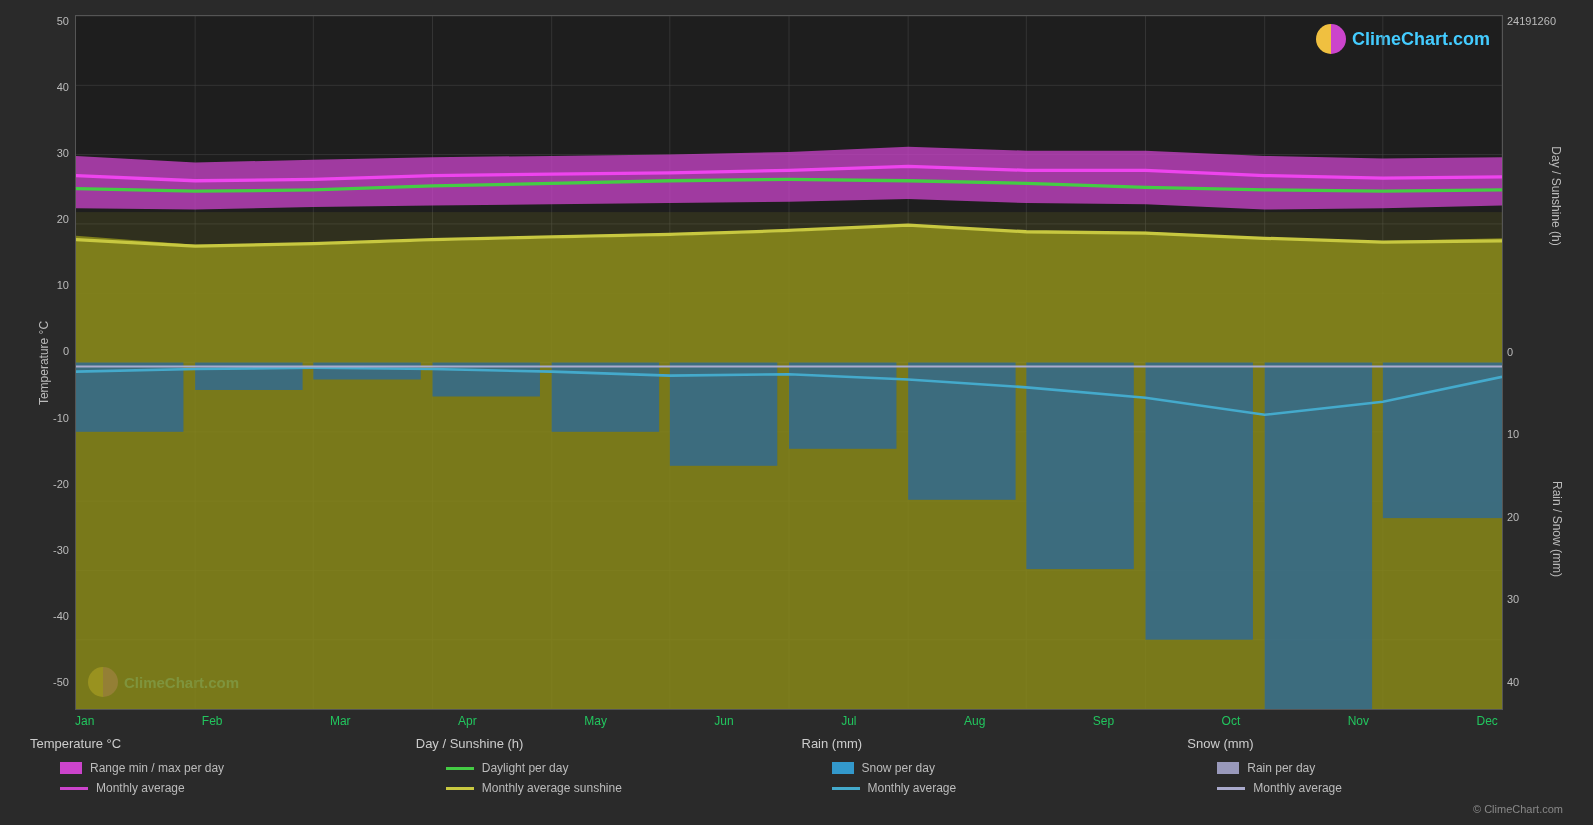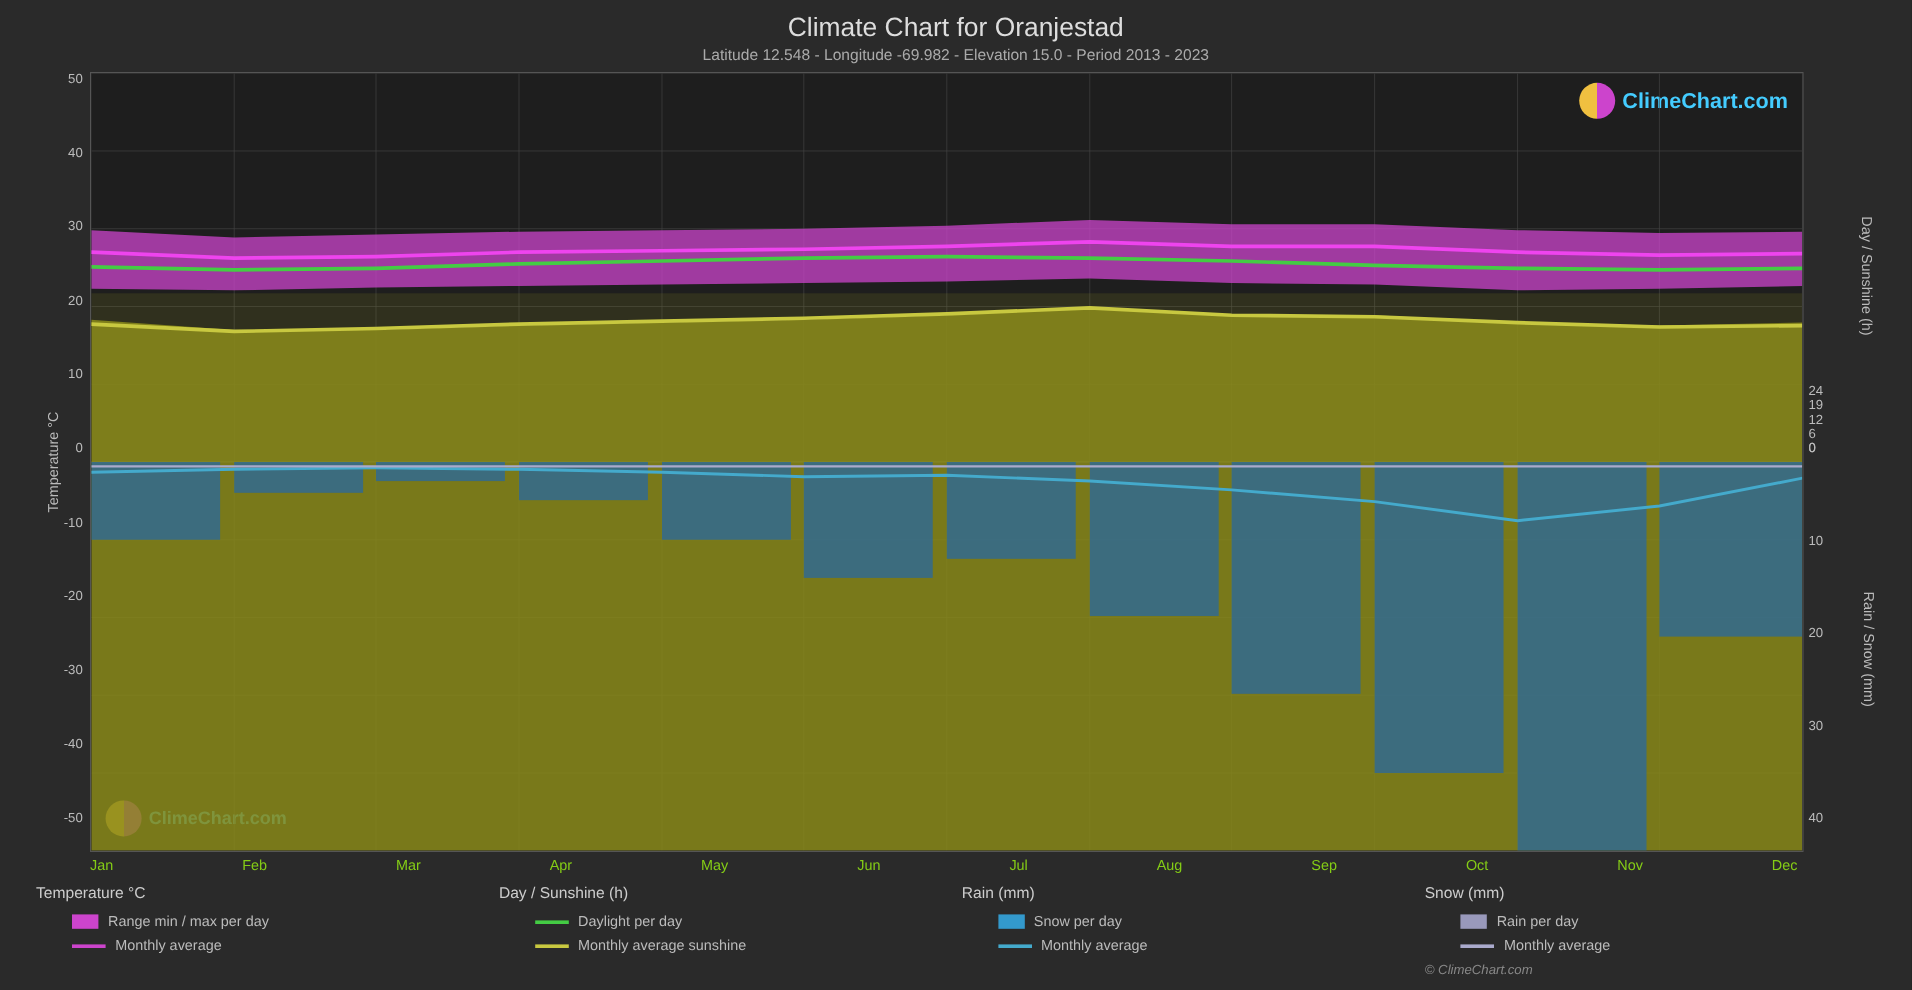--- a/index.html
+++ b/index.html
@@ -67,21 +67,21 @@
       border: 1px solid #555;
       background: #1e1e1e;
       overflow: hidden;
     }
     .x-axis {
       display: flex;
       justify-content: space-between;
       padding: 4px 0 0 55px;
       padding-right: 75px;
       font-size: 12px;
-      color: #84cc16;
+      color: #22c55e;
     }
     .legend-area {
       display: flex;
       flex-direction: row;
       padding: 8px 0 0 10px;
       gap: 0;
     }
     .legend-col {
       flex: 1;
       display: flex;
@@ -153,24 +153,20 @@
     svg.chart-svg {
       position: absolute;
       top: 0; left: 0;
       width: 100%; height: 100%;
     }
   </style>
 </head>
 <body>
 
 <div class="page-wrapper">
-  <div class="header">
-    <div class="chart-title">Climate Chart for Oranjestad</div>
-    <div class="chart-subtitle">Latitude 12.548 - Longitude -69.982 - Elevation 15.0 - Period 2013 - 2023</div>
-  </div>
 
   <div class="chart-area">
 
     <div class="y-axis-left">
       <span class="y-axis-left-label">Temperature °C</span>
       <span>50</span>
       <span>40</span>
       <span>30</span>
       <span>20</span>
       <span>10</span>
@@ -249,21 +245,21 @@
 
         <polyline points="0,268 122,268 243,268 365,268 487,268 608,268 730,268 852,268 973,268 1095,268 1217,268 1338,268 1460,268" fill="none" stroke="#aaaacc" stroke-width="1.5"></polyline>
 
         <polyline points="0,122 122,126 243,125 365,122 487,121 608,120 730,118 852,115 973,118 1095,118 1217,122 1338,124 1460,123" fill="none" stroke="#ee44ee" stroke-width="2.5"></polyline>
 
       </svg>
     </div>
 
     <div style="position:relative; width:70px;">
 
-      <div style="position:absolute; top:0; left:4px; height:50%; display:flex; flex-direction:column; justify-content:flex-end; font-size:11px; color:#bbb; padding-bottom:5px;">
+      <div style="position:absolute; top:0; left:4px; height:50%; display:flex; flex-direction:row; justify-content:flex-end; font-size:11px; color:#bbb; padding-bottom:5px;">
         <span>24</span>
         <span>19</span>
         <span>12</span>
         <span>6</span>
         <span>0</span>
       </div>
 
       <div style="position:absolute; bottom:22px; left:4px; height:50%; display:flex; flex-direction:column; justify-content:space-between; font-size:11px; color:#bbb; padding-top:5px;">
         <span>0</span>
         <span>10</span>
@@ -334,16 +330,16 @@
     <div class="legend-col">
       <div class="legend-title">Snow (mm)</div>
       <div class="legend-item">
         <span class="legend-swatch" style="background:#9999bb;"></span>
         <span>Rain per day</span>
       </div>
       <div class="legend-item">
         <span class="legend-line" style="background:#aaaacc;"></span>
         <span>Monthly average</span>
       </div>
-      <div class="copyright" style="margin-top:auto; text-align:left; width:100%;font-style:italic;">© ClimeChart.com</div>
+      <div class="copyright" style="margin-top:auto; text-align:right; width:100%;">© ClimeChart.com</div>
     </div>
   </div>
 </div>
 
 </body></html>

